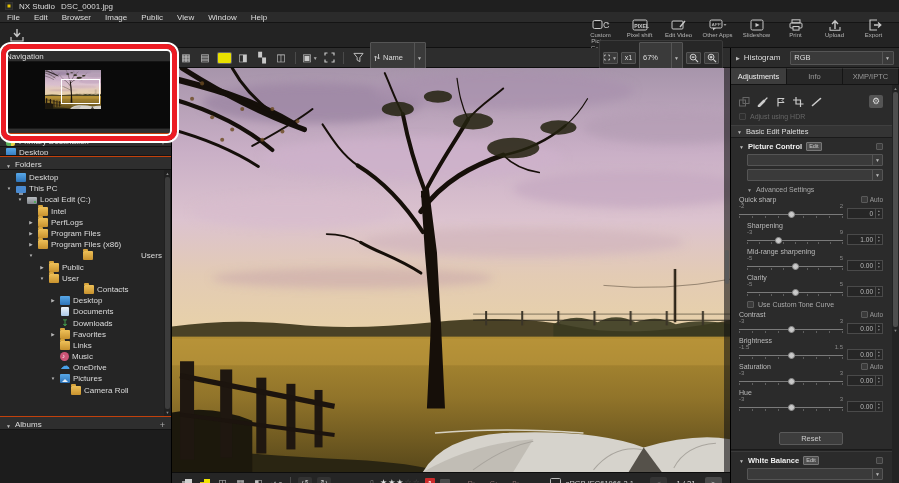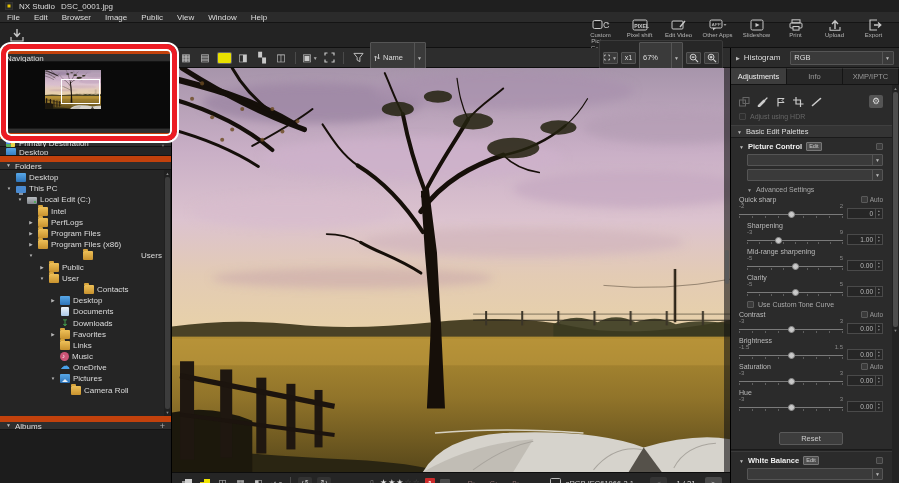--- a/index.html
+++ b/index.html
@@ -21,22 +21,22 @@
   .tb-import{width:22px;height:20px;display:flex;align-items:center;justify-content:center;}
   .tools{display:flex;align-items:flex-start;}
   .tool-btn{width:39px;display:flex;flex-direction:column;align-items:center;gap:1px;}
   .tool-btn svg{flex:none;}
   .tool-lbl{font-size:6px;line-height:6.5px;color:#b5b5b5;text-align:center;white-space:normal;}
   
   .cols{display:flex;height:445px;}
   
   .leftcol{width:172px;flex:none;background:#252525;display:flex;flex-direction:column;
            border-right:1px solid #000;}
-  .sec-hdr{height:14px;background:#2e2e2e;border-top:6px solid #c2410c;border-bottom:1px solid #141414;
-           display:flex;align-items:flex-start;gap:4px;padding:0 6px;font-size:8px;color:#ddd;flex:none;}
+  .sec-hdr{height:14px;background:#2e2e2e;border-top:1px solid #c2410c;border-bottom:1px solid #141414;
+           display:flex;align-items:flex-end;gap:4px;padding:0 6px;font-size:8px;color:#ddd;flex:none;}
   .sec-hdr .arr{font-size:5px;color:#bbb;}
   .sec-hdr .plus{margin-left:auto;color:#aaa;font-size:9px;line-height:8px;}
   .scrl{margin-left:auto;display:flex;flex-direction:column;gap:1px;}
   .scrl i{font-style:normal;font-size:4px;line-height:4px;color:#777;}
   .navcanvas{height:66px;background:#0a0a0a;position:relative;flex:none;}
   .navthumb{position:absolute;left:45px;top:8px;width:56px;height:39px;}
   .navrect{position:absolute;left:16px;top:9px;width:39px;height:25px;border:1px solid #fff;}
   .navstrip{height:5px;background:#313131;border-top:1px solid #1a1a1a;flex:none;}
   .pd-icon{width:9px;height:9px;border-radius:2px;flex:none;
            background:conic-gradient(#d84848 0 25%,#e8d44a 0 50%,#58b058 0 75%,#4888e0 0 100%);}

